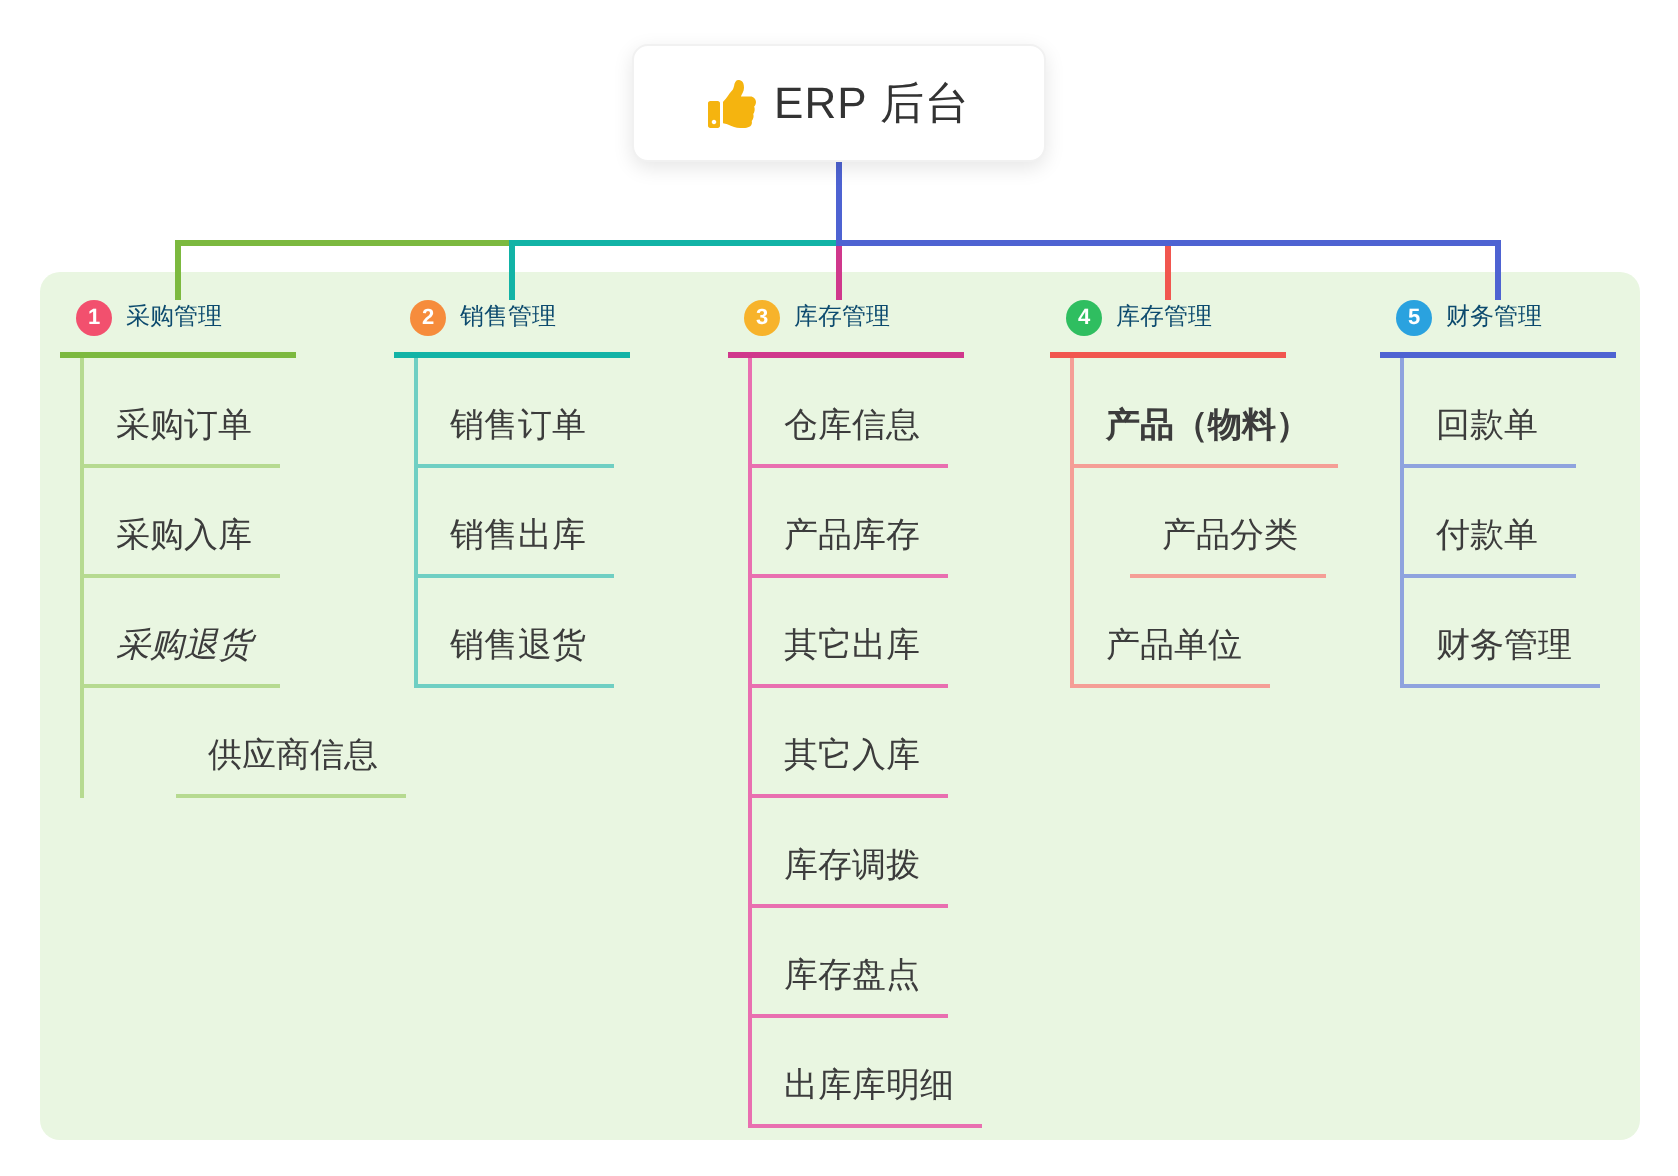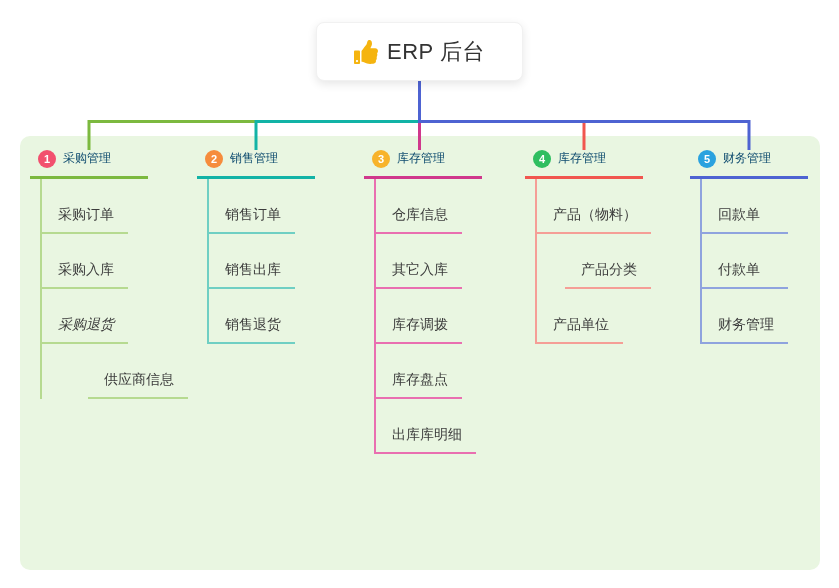--- a/index.html
+++ b/index.html
@@ -54,21 +54,21 @@
     margin-left: 10px;
     border-left: 2px solid #ccc;
     width: max-content;
   }
   .branch-item {
     width: max-content; min-width: 86px;
     height: 55px;
     display: flex; align-items: flex-end;
     padding: 0 14px 8px 16px;
     border-bottom: 2px solid #ccc;
-    font-size: 14px; color: #3c3c3c; white-space: nowrap;
+    font-size: 17px; color: #3c3c3c; white-space: nowrap;
     cursor: pointer;
   }
 </style>
 </head>
 <body>
 
 <div class="stage">
 
   <div class="panel"></div>
 
@@ -116,34 +116,36 @@
         </div>
     </div>
 
     <div class="branch" style="left: 364px;">
       <div class="branch-header" style="border-bottom-color: rgb(208, 56, 140);">
         <span class="badge" style="background: rgb(247, 179, 43);">3</span>
         <span class="branch-title">库存管理</span>
       </div>
       <div class="branch-items" style="border-left-color: rgb(233, 111, 176);">
           <div class="branch-item" style="border-bottom-color: rgb(233, 111, 176);">仓库信息</div>
+          <div class="branch-item" style="border-bottom-color: rgb(233, 111, 176);">产品库存</div>
+          <div class="branch-item" style="border-bottom-color: rgb(233, 111, 176);">其它出库</div>
           <div class="branch-item" style="border-bottom-color: rgb(233, 111, 176);">其它入库</div>
           <div class="branch-item" style="border-bottom-color: rgb(233, 111, 176);">库存调拨</div>
           <div class="branch-item" style="border-bottom-color: rgb(233, 111, 176);">库存盘点</div>
           <div class="branch-item" style="border-bottom-color: rgb(233, 111, 176);">出库库明细</div>
         </div>
     </div>
 
     <div class="branch" style="left: 525px;">
       <div class="branch-header" style="border-bottom-color: rgb(241, 86, 79);">
         <span class="badge" style="background: rgb(47, 190, 96);">4</span>
         <span class="branch-title">库存管理</span>
       </div>
       <div class="branch-items" style="border-left-color: rgb(245, 158, 150);">
-          <div class="branch-item" style="border-bottom-color: rgb(245, 158, 150);">产品（物料）</div>
+          <div class="branch-item" style="border-bottom-color: rgb(245, 158, 150); font-weight: bold;">产品（物料）</div>
           <div class="branch-item" style="border-bottom-color: rgb(245, 158, 150); margin-left: 28px;">产品分类</div>
           <div class="branch-item" style="border-bottom-color: rgb(245, 158, 150);">产品单位</div>
         </div>
     </div>
 
     <div class="branch" style="left: 690px;">
       <div class="branch-header" style="border-bottom-color: rgb(78, 99, 210);">
         <span class="badge" style="background: rgb(42, 162, 223);">5</span>
         <span class="branch-title">财务管理</span>
       </div>

